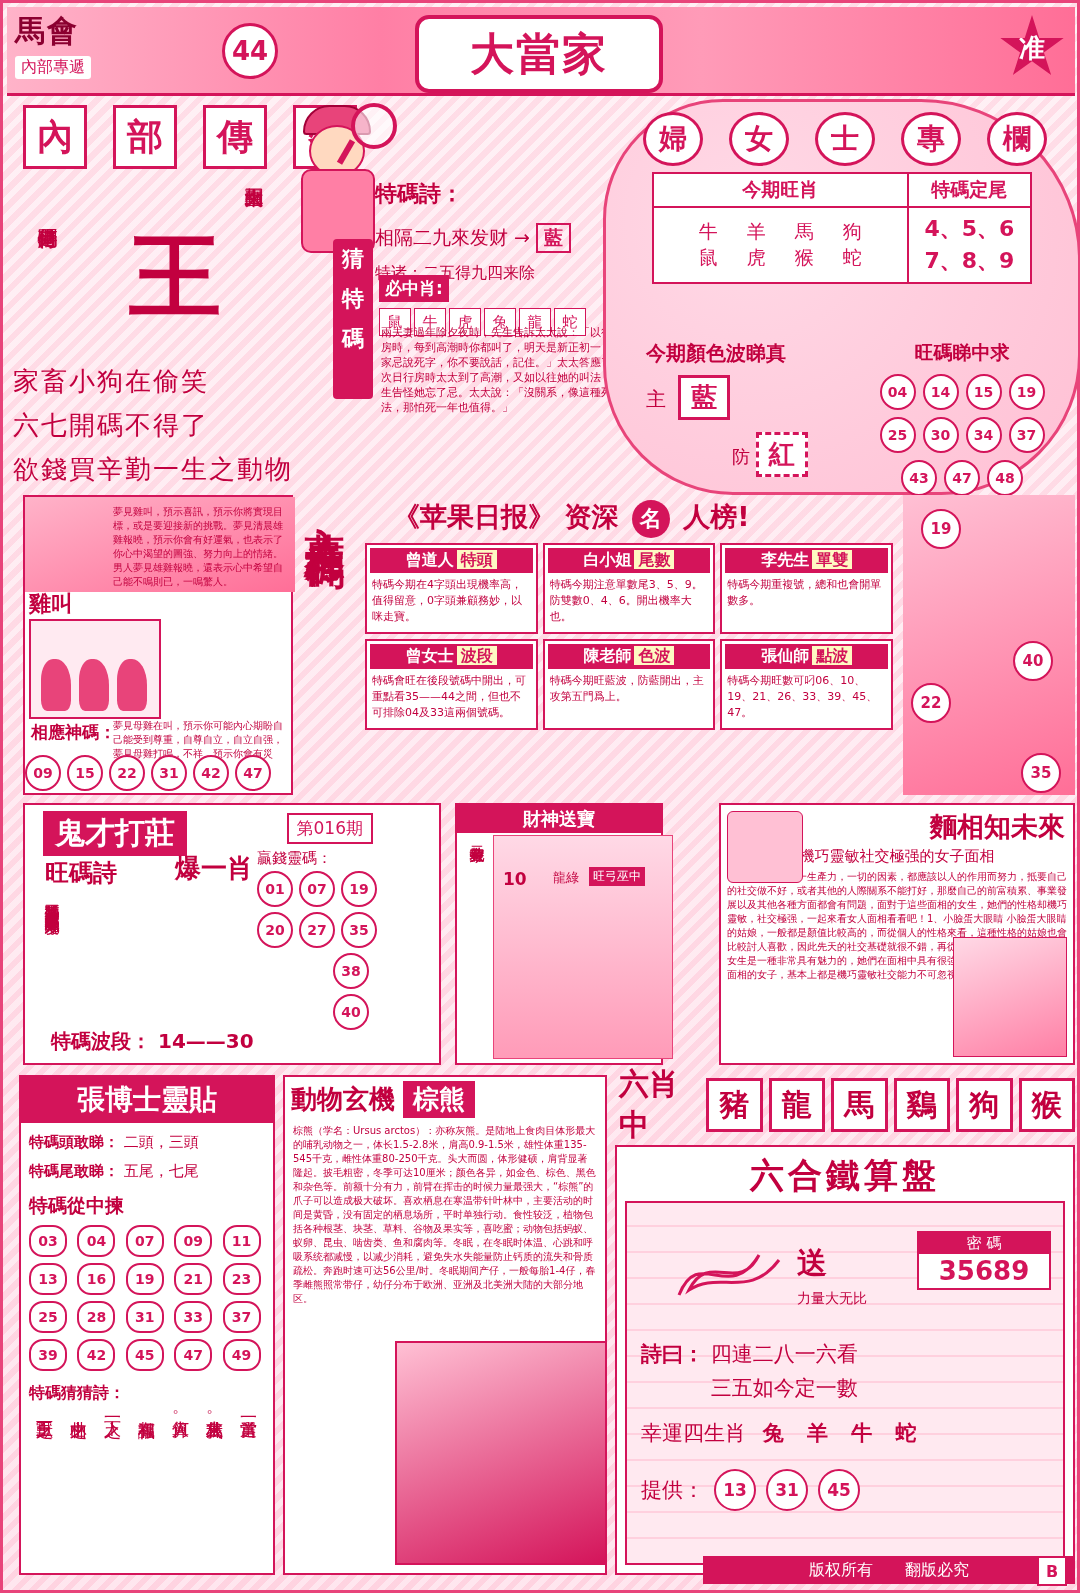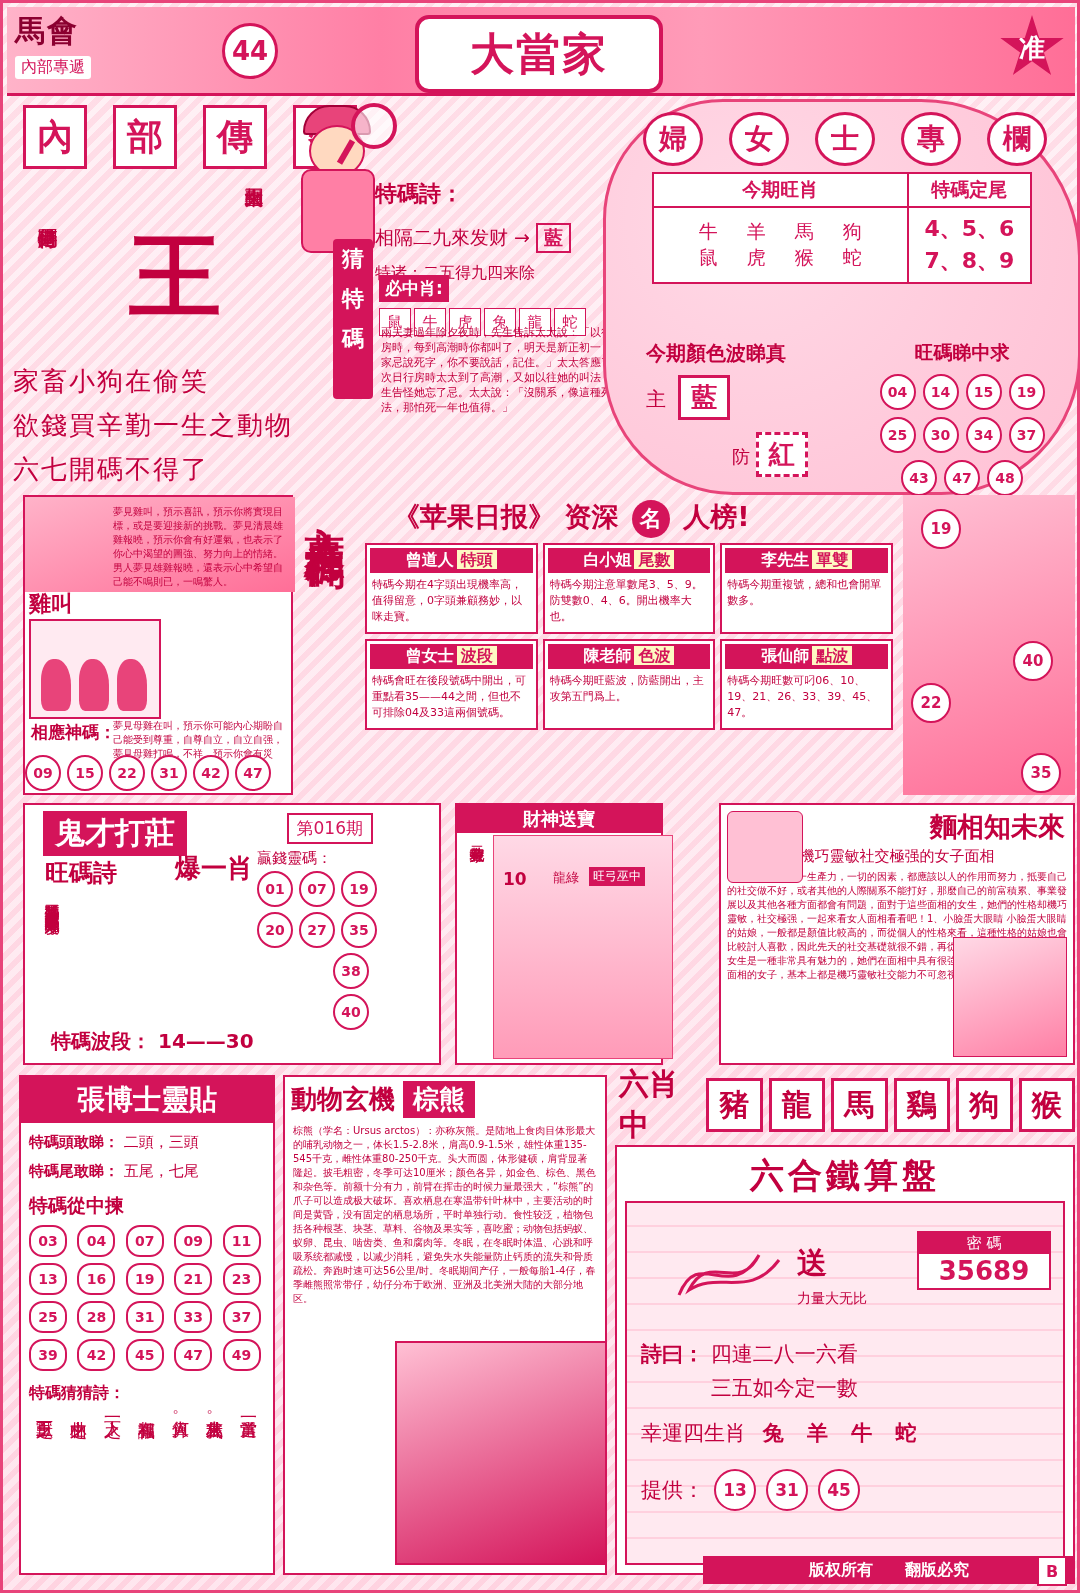--- a/index.html
+++ b/index.html
@@ -216,21 +216,21 @@
   .abacus .pwbox .l{background:#d4145a;color:#fff;font-size:15px;padding:1px 0;}
   .abacus .pwbox .v{font-size:26px;font-weight:bold;color:#d4145a;padding:2px 0;}
   .abacus .poem{position:absolute;left:24px;top:190px;font-size:21px;line-height:34px;color:#c2003f;}
   .abacus .poem .k{font-weight:bold;}
   .abacus .lucky{position:absolute;left:24px;top:272px;font-size:21px;color:#c2003f;}
   .abacus .lucky b{font-size:21px;margin-left:10px;letter-spacing:8px;}
   .abacus .provide{position:absolute;left:24px;top:322px;font-size:21px;color:#c2003f;display:flex;align-items:center;gap:10px;}
   .abacus .provide .ball{width:38px;height:38px;font-size:17px;}
 
   .footer{position:absolute;left:700px;bottom:6px;width:372px;height:28px;background:#d4145a;color:#fff;
-    font-size:16px;display:flex;align-items:center;justify-content:center;gap:32px;font-weight:bold;}
+    font-size:16px;display:flex;align-items:center;justify-content:center;gap:32px;font-weight:normal;}
   .pagebadge{position:absolute;right:10px;bottom:4px;width:26px;height:26px;background:#fff;color:#d4145a;
     border:2px solid #d4145a;font-size:16px;font-weight:bold;display:flex;align-items:center;justify-content:center;}
 </style>
 </head>
 <body>
 
 <div class="page">
 
   <div class="masthead">
     <div class="mh-left">
@@ -249,22 +249,22 @@
       <div>內</div>
       <div>部</div>
       <div>傳</div>
       <div>密</div>
     </div>
     <div class="sec-vert">山中大王來報到</div>
     <div class="sec-q">借問特碼是何肖</div>
     <div class="sec-king">王</div>
     <div class="sec-lines">
       <div>家畜小狗在偷笑</div>
+      <div>六七開碼不得了</div>
       <div>欲錢買辛勤一生之動物</div>
-      <div>六七開碼不得了</div>
     </div>
   </div>
 
   <div class="mascot">
     <div class="hat"></div>
     <div class="head"></div>
     <div class="body"></div>
     <div class="glass"></div>
     <div class="handle"></div>
   </div>

